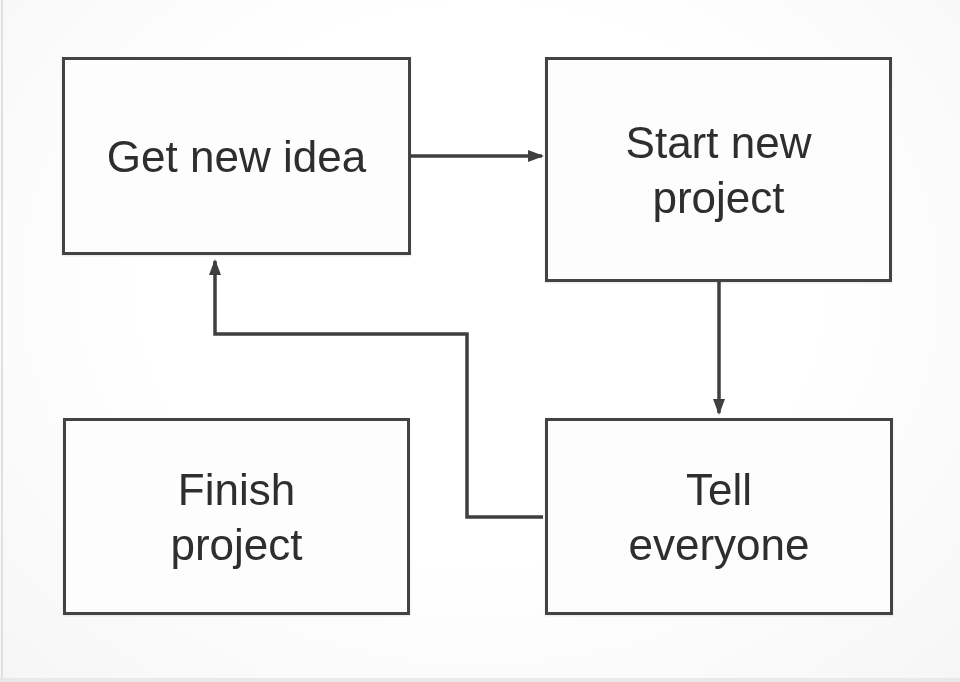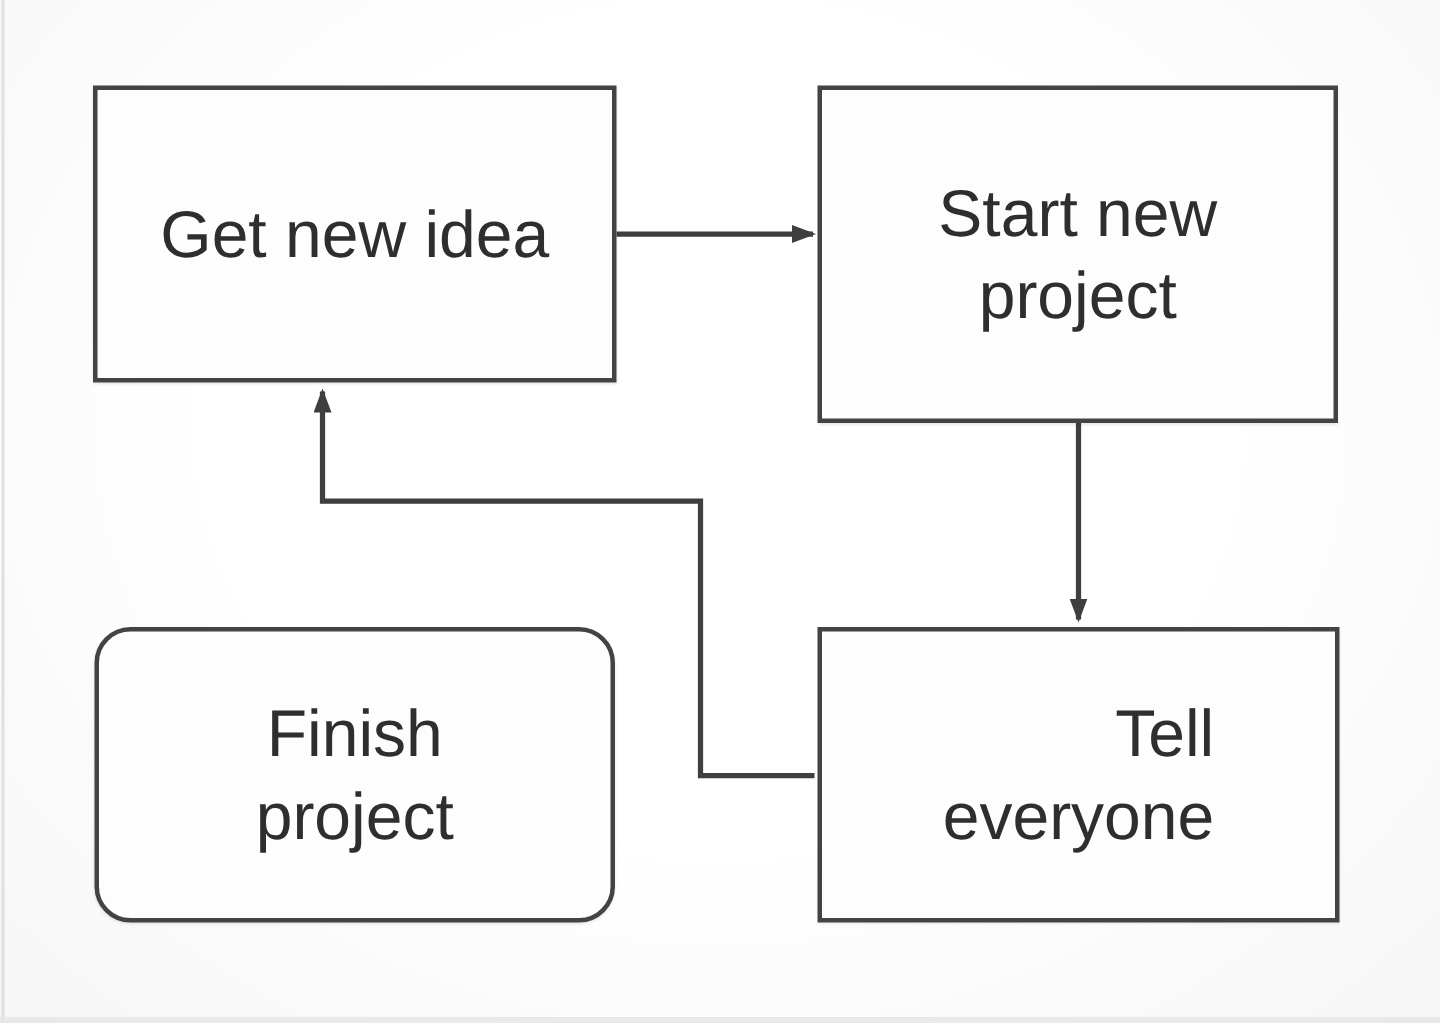--- a/index.html
+++ b/index.html
@@ -41,22 +41,22 @@
     justify-content: center;
     text-align: center;
     color: #2e2e2e;
     font-size: 44px;
     line-height: 1.25;
     white-space: pre-line;
     box-shadow: 0 1px 2px rgba(0,0,0,0.10);
   }
   .node-get-new-idea     { left: 62px;  top: 57px;  width: 349px; height: 198px; }
   .node-start-new-project{ left: 545px; top: 57px;  width: 347px; height: 225px; }
-  .node-finish-project   { left: 63px;  top: 418px; width: 347px; height: 197px; border-radius: 24px; }
-  .node-tell-everyone    { left: 545px; top: 418px; width: 348px; height: 197px; text-align: right; }
+  .node-finish-project   { left: 63px;  top: 418px; width: 347px; height: 197px; }
+  .node-tell-everyone    { left: 545px; top: 418px; width: 348px; height: 197px; }
   svg.connectors {
     position: absolute;
     left: 0; top: 0;
     width: 960px; height: 682px;
     pointer-events: none;
   }
   svg.connectors path.edge {
     fill: none;
     stroke: #3f3f3f;
     stroke-width: 3.5;

